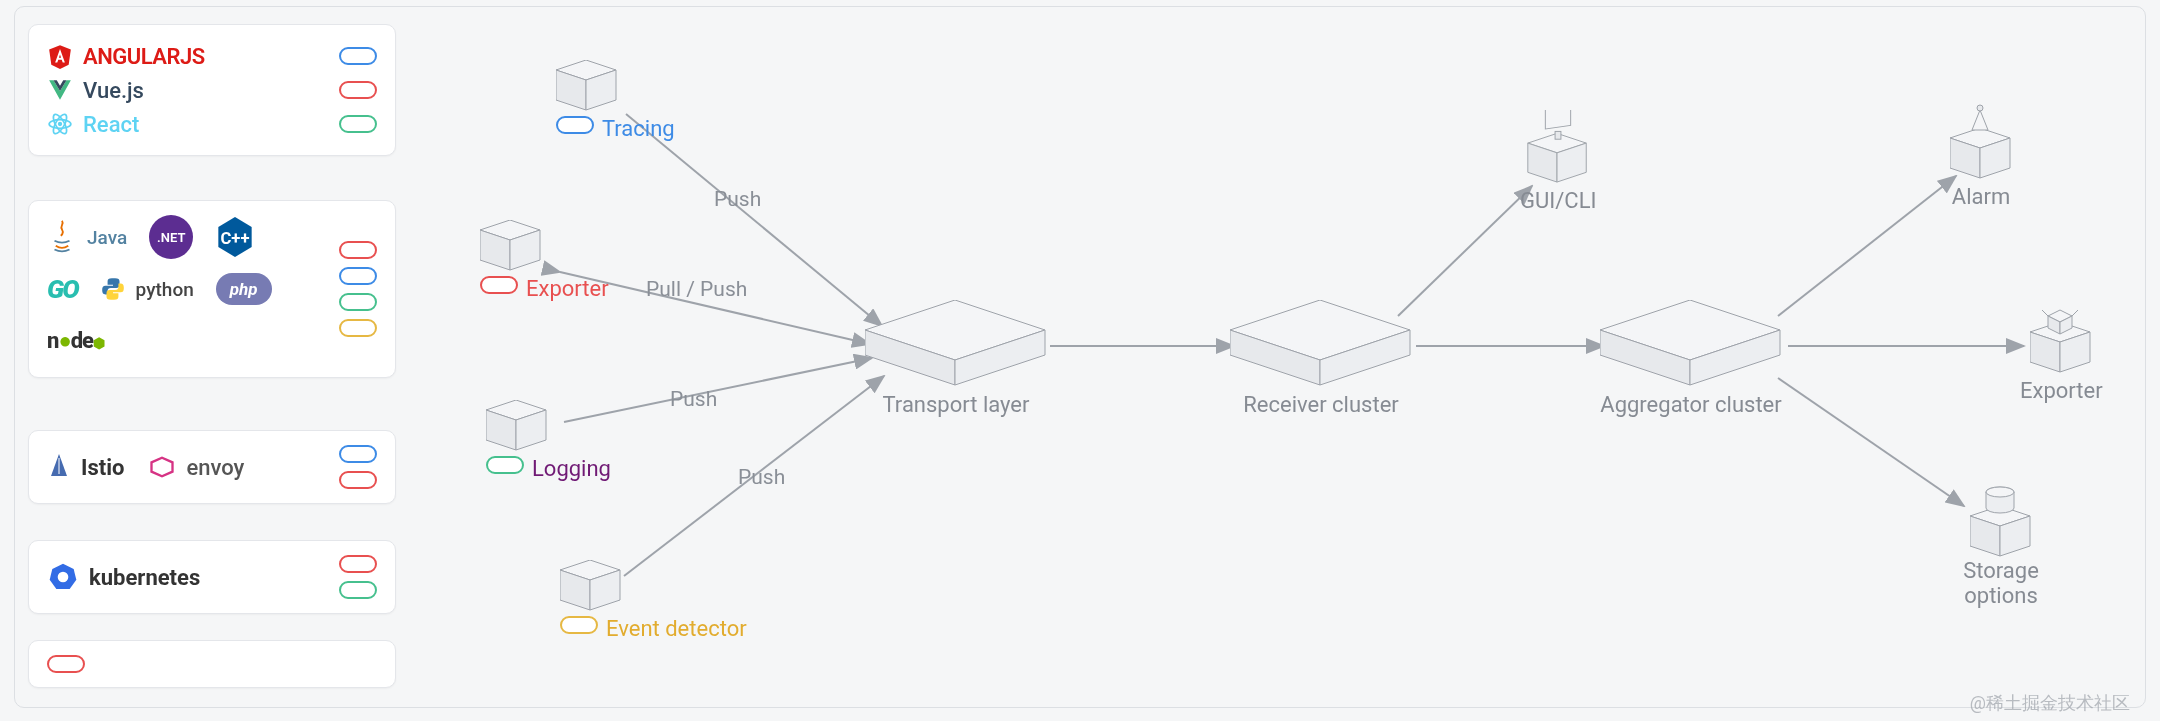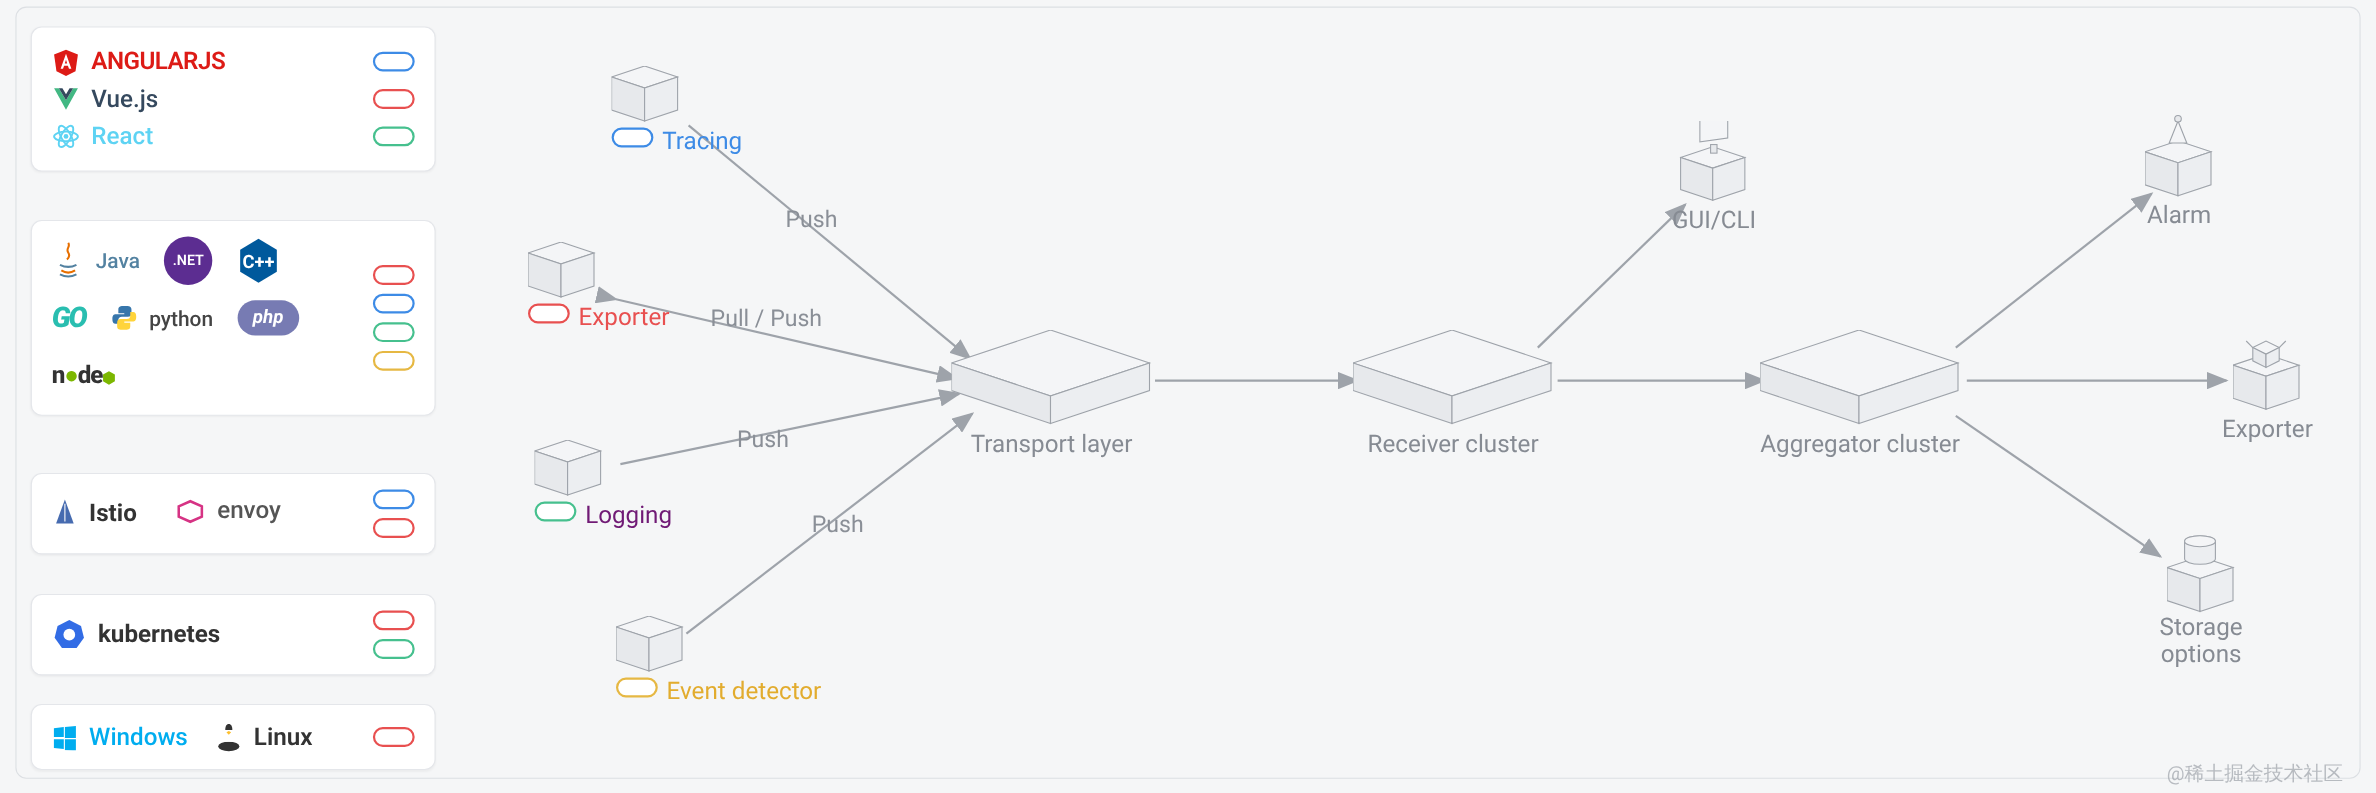--- a/index.html
+++ b/index.html
@@ -216,21 +216,21 @@
   </div>
   <div class="pill-col">
     <span class="pill red"></span>
     <span class="pill blue"></span>
     <span class="pill green"></span>
     <span class="pill yellow"></span>
   </div>
 </div>
 
 <div class="panel" style="top:430px; width:330px; display:flex; justify-content:space-between; align-items:center;">
-  <div style="display:flex; gap:35px; align-items:flex-start;">
+  <div style="display:flex; gap:24px; align-items:center;">
     <div class="tech-item">
       <svg width="24" height="30" viewBox="0 0 24 30">
           <path fill="#466bb0" d="M4 24h16L12 2 4 24z"></path>
           <path fill="#fff" d="M12 6v16" stroke="#fff"></path>
         </svg>
       <span class="sidebar-tech-label" style="font-weight:700; color:#333;">Istio</span>
     </div>
     <div class="tech-item">
       <svg width="28" height="24" viewBox="0 0 24 20">
           <path fill="none" stroke="#d63384" stroke-width="2" d="M3 6l9-4 9 4v8l-9 4-9-4V6z"></path>
@@ -252,37 +252,20 @@
       </svg>
     <span class="sidebar-tech-label" style="font-weight:700; color:#333;">kubernetes</span>
   </div>
   <div class="pill-col">
     <span class="pill red"></span>
     <span class="pill green"></span>
   </div>
 </div>
 
 <div class="panel" style="top:640px; width:330px; display:flex; justify-content:space-between; align-items:center;">
-  <div style="display:flex; gap:24px; align-items:center;">
-    <div class="tech-item">
-      <svg width="24" height="24" viewBox="0 0 24 24">
-          <path fill="#00adef" d="M2 4l9-1v9H2V4zm0 10h9v9l-9-1v-8zm10-11l10-1v11H12V3zm0 11h10v11l-10-1V14z"></path>
-        </svg>
-      <span class="sidebar-tech-label" style="color:#00adef;">Windows</span>
-    </div>
-    <div class="tech-item">
-      <svg width="26" height="30" viewBox="0 0 24 28">
-          <ellipse cx="12" cy="22" rx="9" ry="4" fill="#333"></ellipse>
-          <path fill="#fff" d="M9 8c0-3 1-5 3-5s3 2 3 5c0 2 3 5 3 10H6c0-5 3-8 3-10z"></path>
-          <path fill="#333" d="M9 8c0-3 1-5 3-5s3 2 3 5"></path>
-          <path fill="#fdbf2d" d="M10 10l2-1 2 1-2 2-2-2z"></path>
-        </svg>
-      <span class="sidebar-tech-label" style="color:#333;font-weight:600;">Linux</span>
-    </div>
-  </div>
   <div class="pill-col">
     <span class="pill red"></span>
   </div>
 </div>
 
 <svg width="0" height="0" style="position:absolute">
   <defs>
     <g id="small-cube">
       <path d="M0 10 L30 0 L60 10 L30 20 Z" fill="#f4f5f7" stroke="#9ea3aa"></path>
       <path d="M0 10 L0 40 L30 50 L30 20 Z" fill="#e7e9ec" stroke="#9ea3aa"></path>

